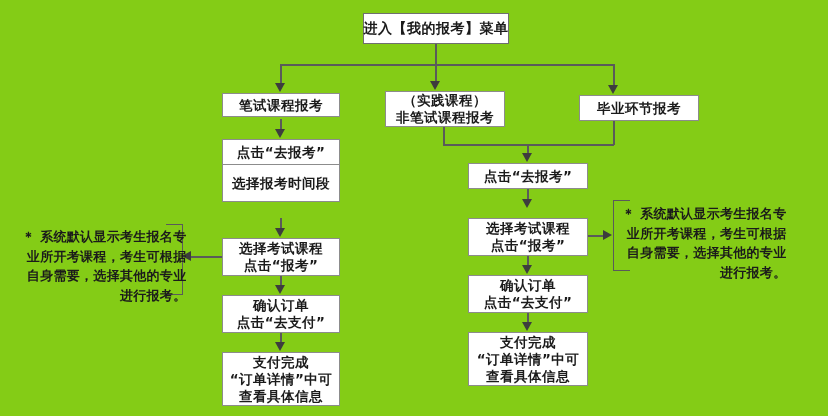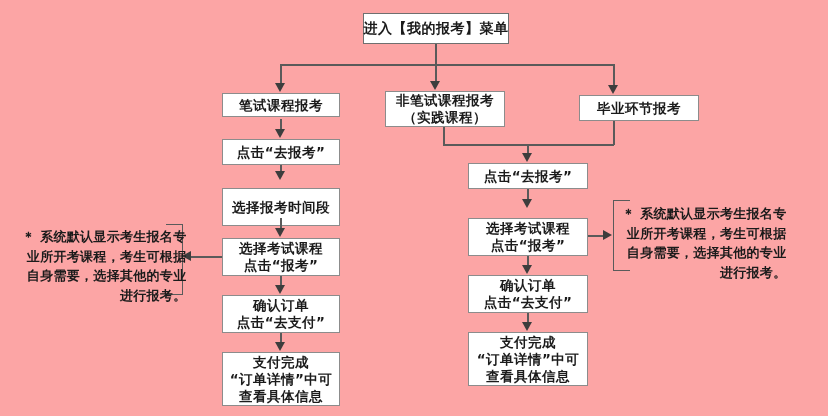--- a/index.html
+++ b/index.html
@@ -5,21 +5,21 @@
 <style>
   html,body{margin:0;padding:0;background:#ffffff;}
   body{
     font-family:"DejaVu Sans","Liberation Sans",sans-serif;
     -webkit-font-smoothing:antialiased;
   }
   #canvas{
     position:relative;
     width:828px;
     height:416px;
-    background:#fca5a5;
+    background:#84cc16;
     overflow:hidden;
   }
   
   .node{
     position:absolute;
     box-sizing:border-box;
     border:1.5px solid #8c8c8c;
     background:#ffffff;
     color:#1b1b1b;
     display:flex;
@@ -96,39 +96,39 @@
   <div class="vline" style="left:435px;top:64px;height:18px;"></div>
   <div class="arrow-d" style="left:430px;top:81px;"></div>
   <div class="vline" style="left:613px;top:64px;height:22px;"></div>
   <div class="arrow-d" style="left:608px;top:85px;"></div>
 
   <div class="node" style="left:222px;top:93px;width:118px;height:24px;">
     <span class="ln">笔试课程报考</span>
   </div>
 
   <div class="node" style="left:385px;top:91px;width:120px;height:36px;">
+    <span class="ln">（实践课程）</span>
     <span class="ln">非笔试课程报考</span>
-    <span class="ln">（实践课程）</span>
   </div>
 
   <div class="node" style="left:556px;top:95px;width:120px;height:26px;margin-left:23px;">
     <span class="ln">毕业环节报考</span>
   </div>
 
   <div class="vline" style="left:280px;top:119px;height:11px;"></div>
   <div class="arrow-d" style="left:275px;top:129px;"></div>
 
   <div class="node" style="left:222px;top:139px;width:118px;height:26px;">
     <span class="ln">点击“去报考”</span>
   </div>
 
   <div class="vline" style="left:280px;top:165px;height:7px;"></div>
   <div class="arrow-d" style="left:275px;top:171px;"></div>
 
-  <div class="node" style="left:222px;top:188px;width:118px;height:38px;">
+  <div class="node" style="left:222px;top:164px;width:118px;height:38px;">
     <span class="ln">选择报考时间段</span>
   </div>
 
   <div class="vline" style="left:280px;top:218px;height:11px;"></div>
   <div class="arrow-d" style="left:275px;top:228px;"></div>
 
   <div class="node" style="left:222px;top:238px;width:118px;height:38px;">
     <span class="ln">选择考试课程</span>
     <span class="ln">点击“报考”</span>
   </div>

